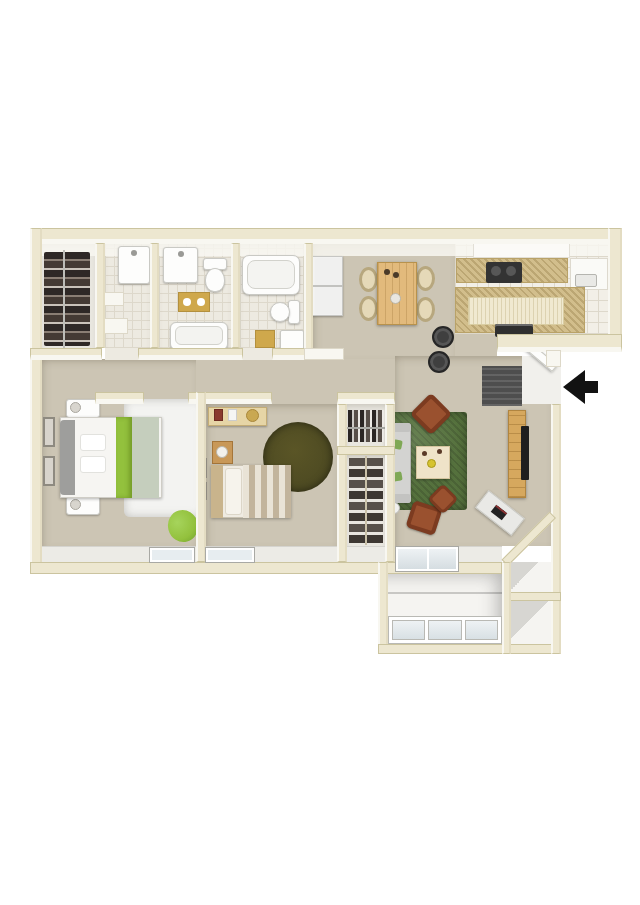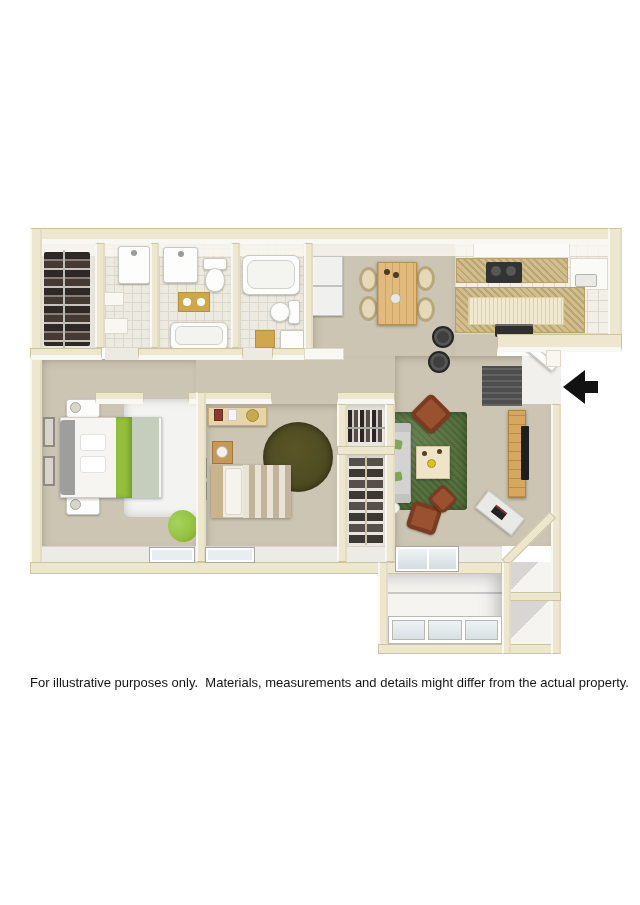--- a/index.html
+++ b/index.html
@@ -207,16 +207,15 @@
   <div class="ab wall" style="left:556px;top:518px;width:68px;height:9px;transform-origin:0 0;transform:rotate(135deg);"></div>
   <div class="ab wall" style="left:504px;top:592px;width:57px;height:9px;"></div>
   <div class="ab wall wallV" style="left:502px;top:562px;width:9px;height:92px;"></div>
 
   <div class="ab glasswin" style="left:150px;top:548px;width:44px;height:14px;"></div>
   <div class="ab glasswin" style="left:206px;top:548px;width:48px;height:14px;"></div>
   <div class="ab glasswin" style="left:396px;top:547px;width:62px;height:24px;background:linear-gradient(180deg,#eef2f4,#d5dde1);">
     <div style="position:absolute;left:50%;top:0;width:2px;height:100%;background:#fff;"></div>
   </div>
 
-  <p class="ab txt" style="left:30px;top:675px;margin:0;">For illustrative purposes only.  Materials, measurements and details might differ from the actual property.</p>
 
  </div>
 </div>
 
 </body></html>

